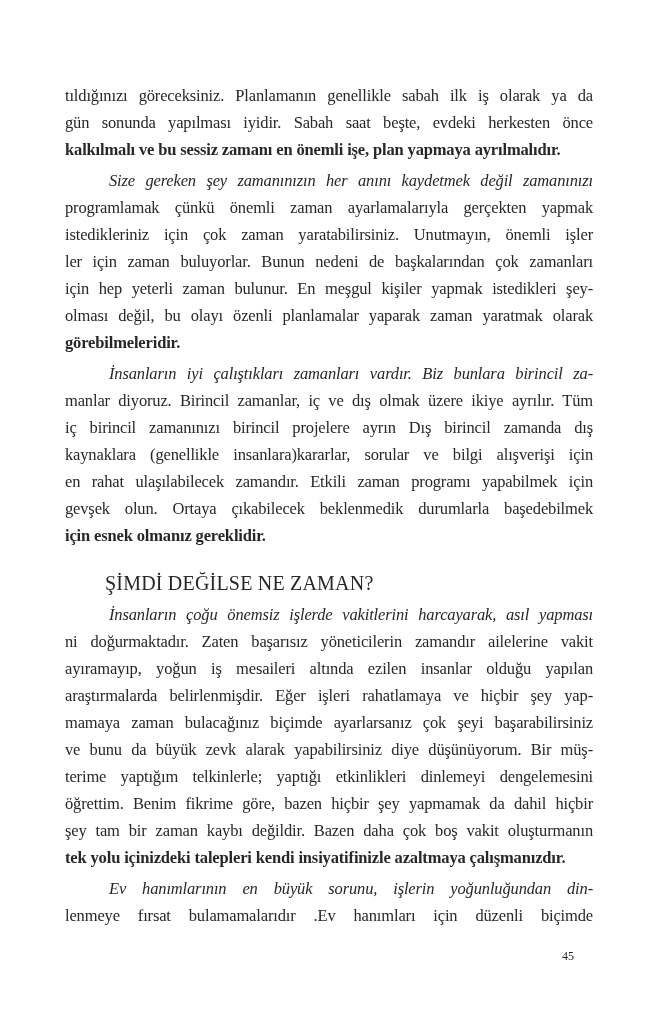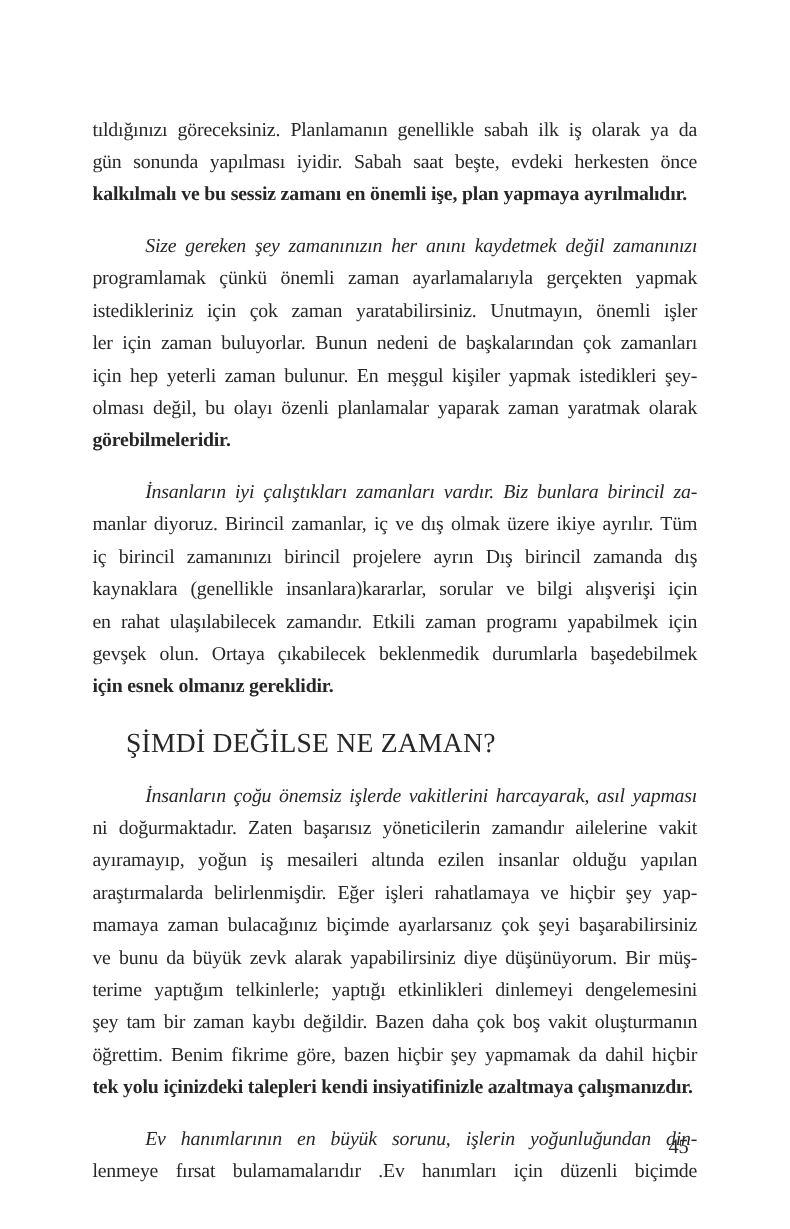--- a/index.html
+++ b/index.html
@@ -19,47 +19,47 @@
   .text-column {
     position: absolute;
     left: 61px;
     top: 78px;
     width: 536px;
     font-size: 16.5px;
     line-height: 27px;
     letter-spacing: -0.15px;
   }
   .para {
-    margin: 16px;
+    margin: 4px;
   }
   .line {
     text-align: justify;
     text-align-last: justify;
     min-height: 27px;
   }
   .line.indent-first {
     text-indent: 44px;
     font-style: italic;
   }
   .line.para-end {
     text-align-last: left;
     font-weight: bold;
   }
   .heading {
     margin-top: 21px;
     padding-left: 44px;
-    font-size: 23px;
+    font-size: 20px;
     letter-spacing: 0.2px;
     line-height: 27px;
   }
   .page-number {
     position: absolute;
     top: 944px;
     right: 84px;
-    font-size: 17px;
+    font-size: 12px;
     line-height: 24px;
     color: #272727;
   }
 </style>
 </head>
 <body>
 
 <div class="page">
   <main class="text-column" id="text-column">
       <div class="para">
@@ -87,22 +87,22 @@
       </div>
       <div class="heading">ŞİMDİ DEĞİLSE NE ZAMAN?</div>
       <div class="para">
         <div class="line indent-first">İnsanların çoğu önemsiz işlerde vakitlerini harcayarak, asıl yapması</div>
         <div class="line">ni doğurmaktadır. Zaten başarısız yöneticilerin zamandır ailelerine vakit</div>
         <div class="line">ayıramayıp, yoğun iş mesaileri altında ezilen insanlar olduğu yapılan</div>
         <div class="line">araştırmalarda belirlenmişdir. Eğer işleri rahatlamaya ve hiçbir şey yap-</div>
         <div class="line">mamaya zaman bulacağınız biçimde ayarlarsanız çok şeyi başarabilirsiniz</div>
         <div class="line">ve bunu da büyük zevk alarak yapabilirsiniz diye düşünüyorum. Bir müş-</div>
         <div class="line">terime yaptığım telkinlerle; yaptığı etkinlikleri dinlemeyi dengelemesini</div>
+        <div class="line">öğrettim. Benim fikrime göre, bazen hiçbir şey yapmamak da dahil hiçbir</div>
         <div class="line">şey tam bir zaman kaybı değildir. Bazen daha çok boş vakit oluşturmanın</div>
-        <div class="line">öğrettim. Benim fikrime göre, bazen hiçbir şey yapmamak da dahil hiçbir</div>
         <div class="line para-end">tek yolu içinizdeki talepleri kendi insiyatifinizle azaltmaya çalışmanızdır.</div>
       </div>
       <div class="para">
         <div class="line indent-first">Ev hanımlarının en büyük sorunu, işlerin yoğunluğundan din-</div>
         <div class="line">lenmeye fırsat bulamamalarıdır .Ev hanımları için düzenli biçimde</div>
       </div>
     </main>
   <div class="page-number">45</div>
 </div>
 

